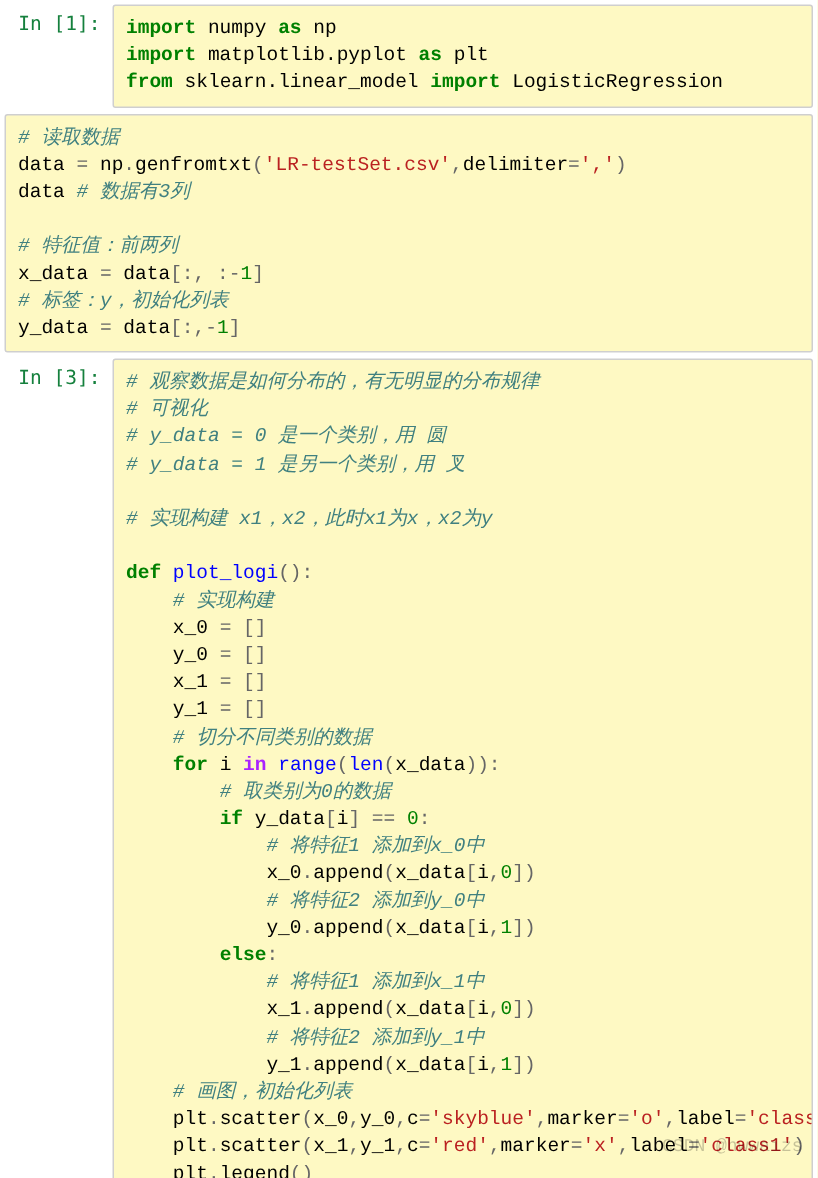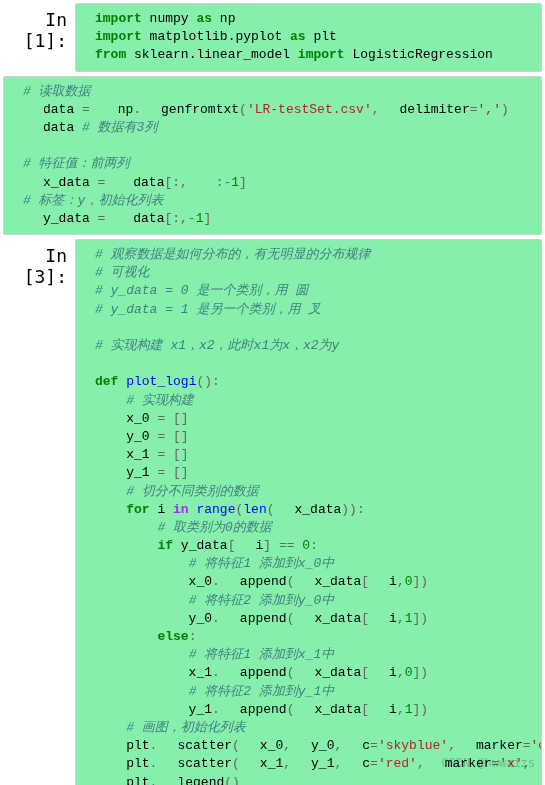--- a/index.html
+++ b/index.html
@@ -12,43 +12,43 @@
     }
     .cell {
       display: flex;
       margin-bottom: 4px;
     }
     .prompt {
       width: 72px;
       flex-shrink: 0;
       text-align: right;
       padding: 6px 8px 0 0;
-      color: #000000;
+      color: #15803d;
       font-family: Menlo, Monaco, monospace;
-      font-size: 18px;
+      font-size: 13px;
     }
     .code-area {
       flex: 1;
-      background: #86efac;
+      background: #fef9c3;
       border: 1px solid #cfcfcf;
       border-radius: 2px;
-      padding: 6px 19px;
+      padding: 6px 8px;
       white-space: pre;
       line-height: 1.4;
       overflow: hidden;
     }
     .kw { color: #008000; font-weight: bold; }
     .nm { color: #000; }
     .fn { color: #0000ff; }
     .cm { color: #408080; font-style: italic; margin-top: 10px; }
     .str { color: #ba2121; }
     .num { color: #008000; }
     .op { color: #aa22ff; font-weight: bold; margin-top: 48px; }
     .pc { color: #666; }
-    .id { color: #000; margin-left: 20px; }
+    .id { color: #000; }
     .watermark {
       position: fixed;
       right: 10px;
       bottom: 14px;
       color: rgba(0,0,0,0.22);
       font-size: 12px;
       font-family: Liberation Mono, monospace;
     }
   </style>
 </head>

